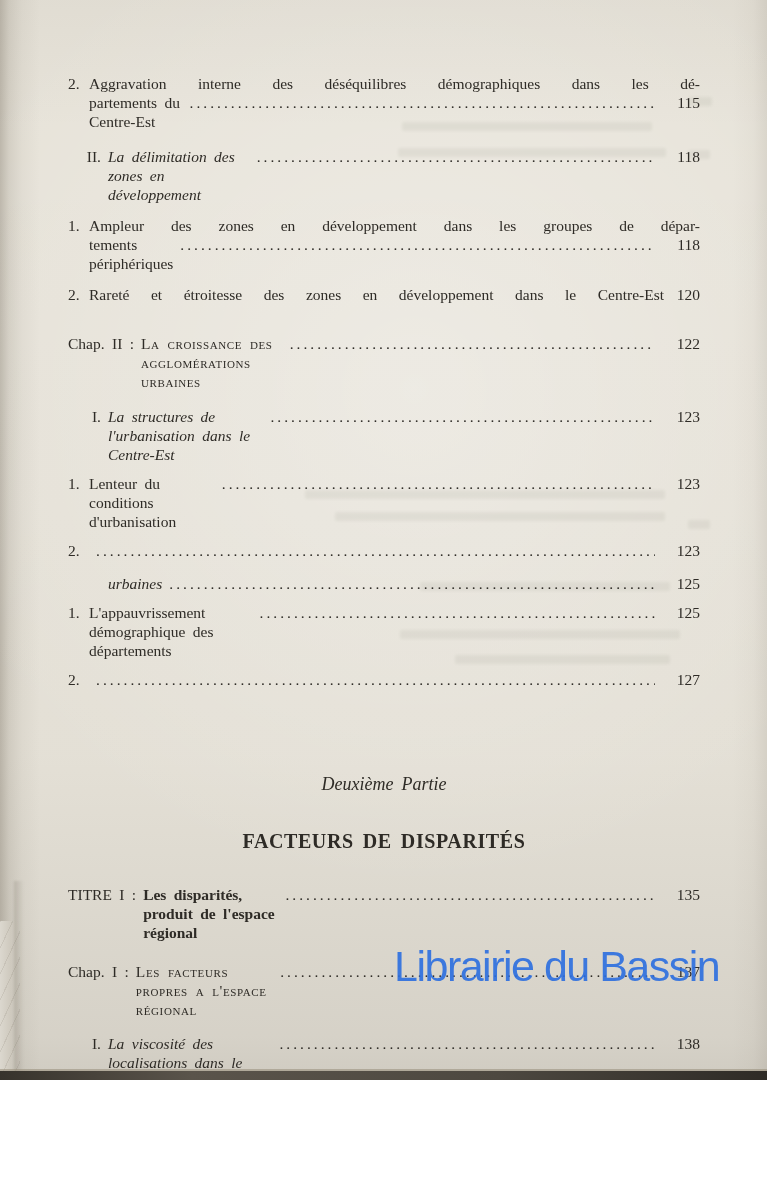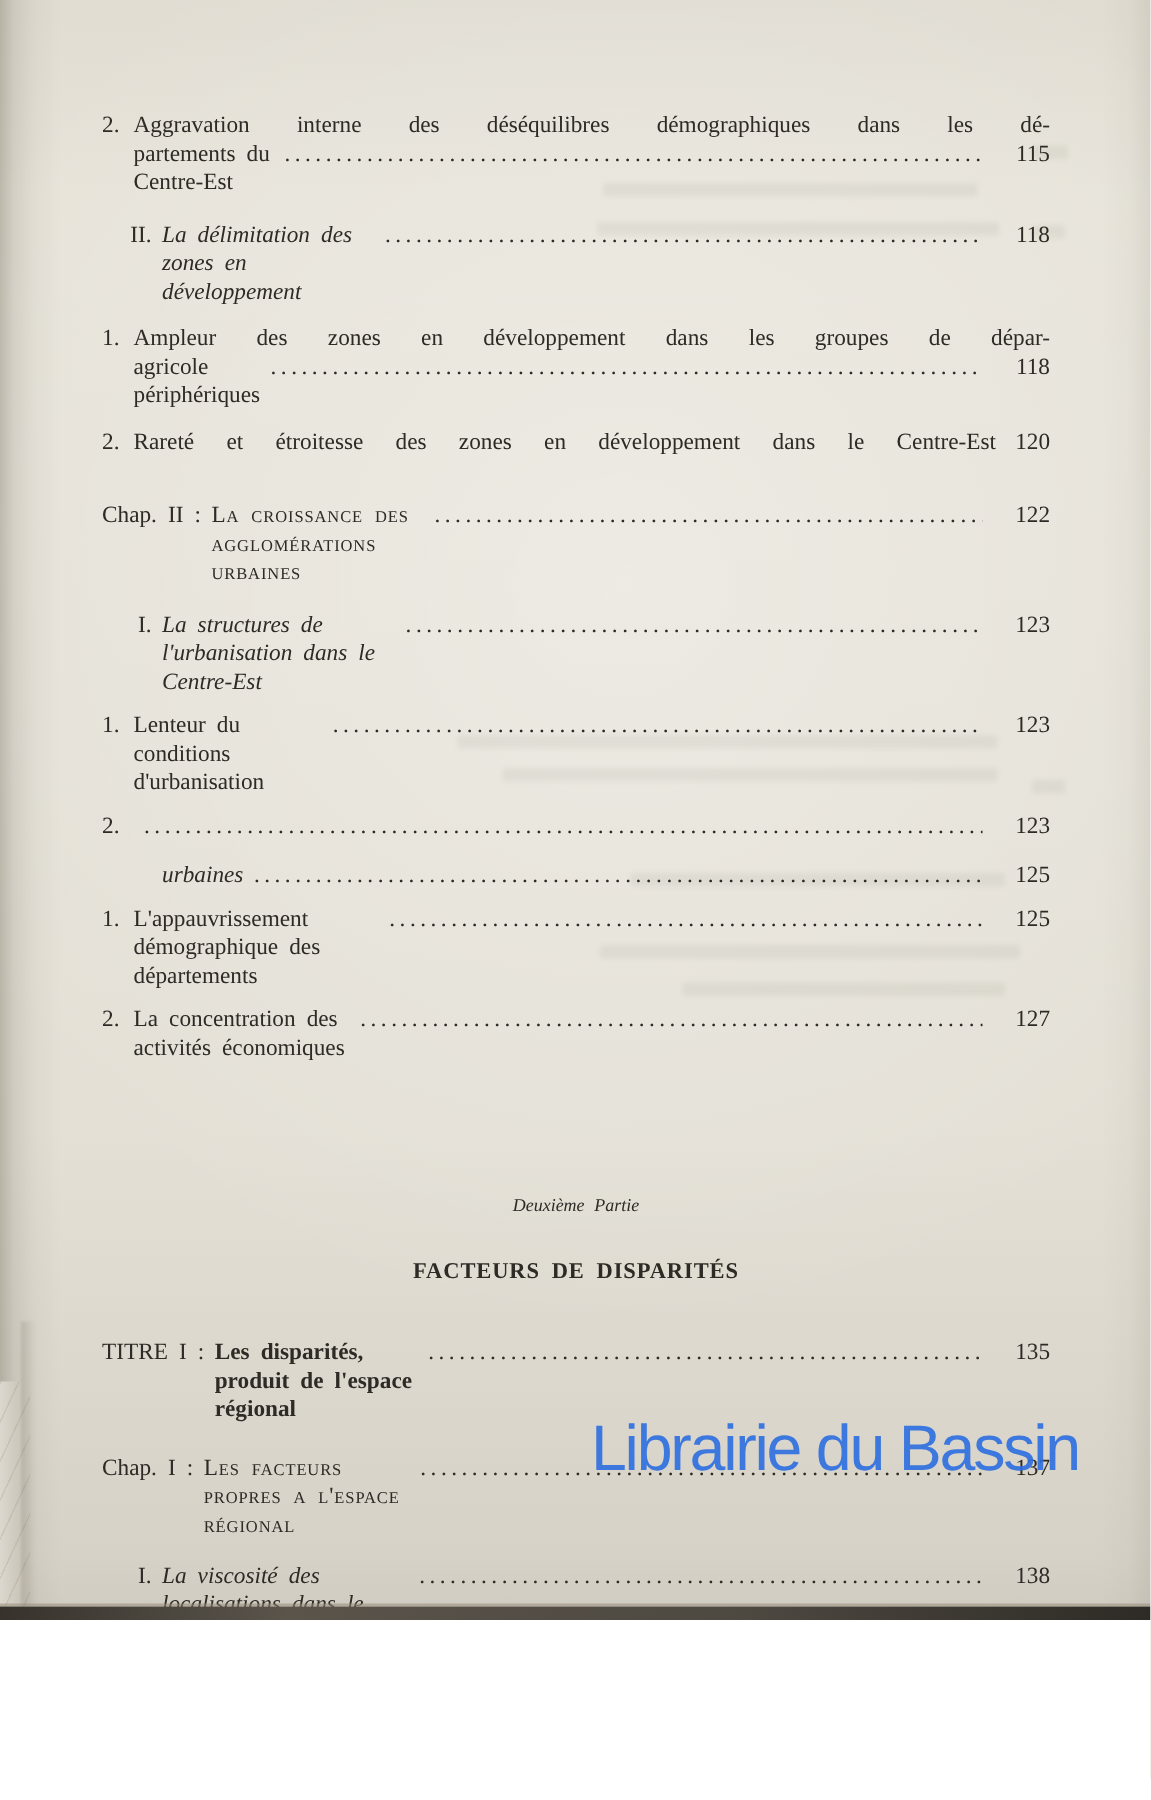--- a/index.html
+++ b/index.html
@@ -60,22 +60,22 @@
   .sc  { font-variant:small-caps; letter-spacing:.6px; }
   .bt  { font-weight:bold; }
   .pad-num   { padding-left:21px; }
   .pad-roman { padding-left:40px; }
   .leader { flex:1 1 auto; overflow:hidden; white-space:nowrap; margin:0 9px 0 7px; letter-spacing:3px; }
   .leader::after { content:"......................................................................................................................."; }
   .jt { flex:1 1 auto; text-align:justify; text-align-last:justify; }
   .pg { flex:0 0 auto; min-width:30px; margin-left:6px; text-align:right; }
   
   .part { text-align:center; }
-  .part-name  { font-style:italic; font-size:12px; }
-  .part-title { font-weight:bold; font-size:15px; letter-spacing:.6px; margin-top:26px; }
+  .part-name  { font-style:italic; font-size:18px; }
+  .part-title { font-weight:bold; font-size:20px; letter-spacing:.6px; margin-top:38px; }
   
   .watermark {
     position:absolute; left:394px; top:942px; z-index:3;
     font-family:"Liberation Sans","DejaVu Sans",sans-serif;
     font-size:43px; letter-spacing:-1.5px; color:#2c6ee0; opacity:.90;
     white-space:nowrap;
   }
 </style>
 </head>
 <body>
@@ -109,21 +109,21 @@
           <span class="n">II.</span>
           <span class="t">La délimitation des zones en développement</span>
           <span class="leader"></span>
           <span class="pg">118</span>
         </div>
     </div>
 
     <div class="entry num" style="margin-top:12px">
       <div class="l first"><span class="n">1.</span><span class="t">Ampleur des zones en développement dans les groupes de dépar-</span></div>
       <div class="l last pad-num">
-          <span class="t">agricole périphériques</span>
+          <span class="t">tements périphériques</span>
           <span class="leader"></span>
           <span class="pg">118</span>
         </div>
     </div>
 
     <div class="entry num nolead" style="margin-top:12px">
       <div class="l last">
           <span class="n">2.</span>
           <span class="t jt">Rareté et étroitesse des zones en développement dans le Centre-Est</span>
           <span class="pg">120</span>
@@ -178,21 +178,20 @@
           <span class="n">1.</span>
           <span class="t">L'appauvrissement démographique des départements</span>
           <span class="leader"></span>
           <span class="pg">125</span>
         </div>
     </div>
 
     <div class="entry num" style="margin-top:10px">
       <div class="l last">
           <span class="n">2.</span>
-          <span class="t">La concentration des activités économiques</span>
           <span class="leader"></span>
           <span class="pg">127</span>
         </div>
     </div>
 
     <div class="part" style="margin-top:86px">
       <div class="part-name">Deuxième Partie</div>
       <div class="part-title">FACTEURS DE DISPARITÉS</div>
     </div>
 

